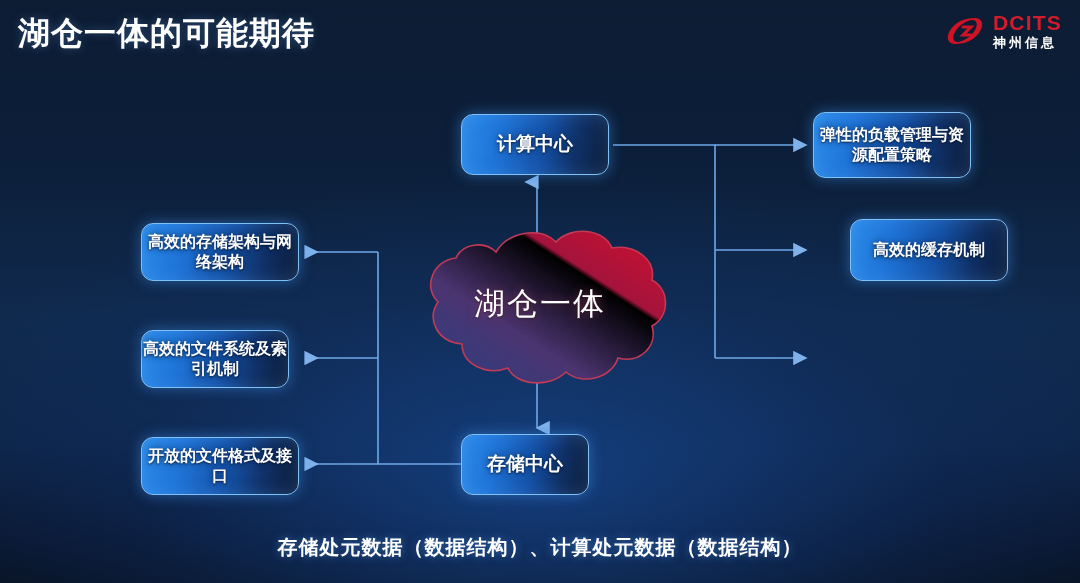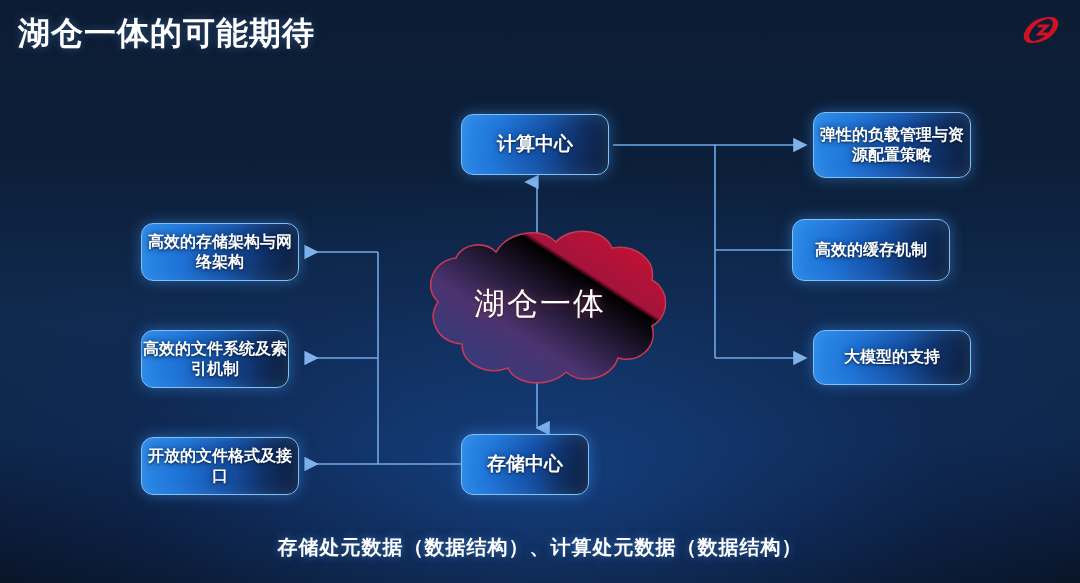--- a/index.html
+++ b/index.html
@@ -54,21 +54,21 @@
   .node.center{ font-size:19px; }
   
   #node-compute{ left:461px; top:114px; width:148px; height:61px; }
   #node-storage{ left:461px; top:434px; width:128px; height:61px; }
   
   #node-left-1{ left:141px; top:223px; width:158px; height:58px; }
   #node-left-2{ left:141px; top:330px; width:148px; height:58px; }
   #node-left-3{ left:141px; top:437px; width:158px; height:58px; }
   
   #node-right-1{ left:813px; top:112px; width:158px; height:66px; }
-  #node-right-2{ left:792px; top:219px; width:158px; height:62px; }
+  #node-right-2{ left:850px; top:219px; width:158px; height:62px; }
   #node-right-3{ left:813px; top:330px; width:158px; height:55px; }
   
   #cloud{
     position:absolute; left:404px; top:218px; width:272px; height:172px;
   }
   .cloud-label{
     position:absolute; left:0; top:0; width:272px; height:172px;
     display:flex; align-items:center; justify-content:center;
     color:#ffffff; font-size:31px; letter-spacing:2px;
     text-shadow:0 0 10px rgba(150,60,90,.7), 0 1px 3px rgba(0,0,0,.5);
@@ -92,20 +92,24 @@
 
   <div class="title">湖仓一体的可能期待</div>
 
   <div class="logo">
     <div class="logo-mark">
       <svg width="42" height="36" viewBox="0 0 42 36">
         <path d="M4 22 C8 10, 22 3, 34 6 C26 6, 14 11, 10 21 C7 28, 13 31, 19 28 C13 33, 2 32, 4 22 Z" fill="#cf1324"></path>
         <path d="M38 14 C34 26, 20 33, 8 30 C16 30, 28 25, 32 15 C35 8, 29 5, 23 8 C29 3, 40 4, 38 14 Z" fill="#cf1324"></path>
         <path d="M19 14 L27 14 L19 22 L27 22" stroke="#cf1324" stroke-width="3" fill="none" stroke-linecap="round"></path>
       </svg>
+    </div>
+    <div class="logo-text">
+      <div class="logo-en">DCITS</div>
+      <div class="logo-cn">神州信息</div>
     </div>
   </div>
 
   <svg id="wires">
     <defs>
       <marker id="arrL" markerWidth="9" markerHeight="9" refX="8" refY="4.5" orient="auto">
         <path d="M9,0 L9,9 L0,4.5 Z" fill="#7fb2ea"></path>
       </marker>
       <marker id="arrR" markerWidth="9" markerHeight="9" refX="8" refY="4.5" orient="auto">
         <path d="M0,0 L9,4.5 L0,9 Z" fill="#7fb2ea"></path>
@@ -177,19 +181,16 @@
   <div class="node small" id="node-left-3">
     <span>开放的文件格式及接口</span>
   </div>
 
   <div class="node small" id="node-right-1">
     <span>弹性的负载管理与资源配置策略</span>
   </div>
   <div class="node small" id="node-right-2">
     <span>高效的缓存机制</span>
   </div>
-  <div class="node small" id="node-right-3">
-    <span>大模型的支持</span>
-  </div>
 
   <div class="footer">存储处元数据（数据结构）、计算处元数据（数据结构）</div>
 
 </div>
 
 </body></html>

